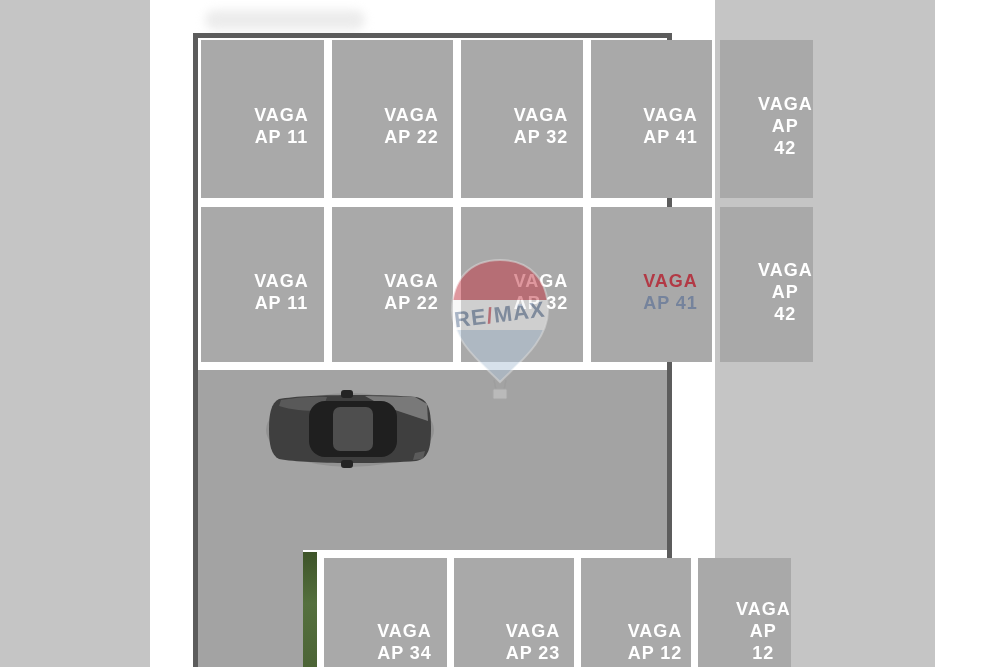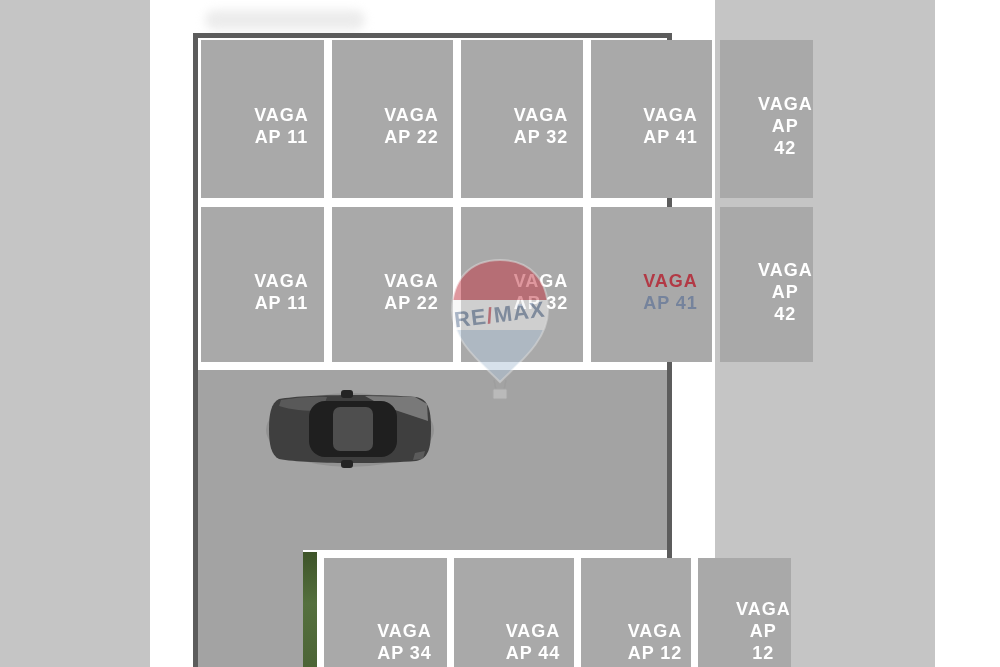--- a/index.html
+++ b/index.html
@@ -122,21 +122,21 @@
     </svg>
 
     <div id="grid-bottom" class="grid">
       <div id="hedge"></div>
       <div class="stall stall-b">
         <div class="lbl"><span class="l1">VAGA</span><br>
         <span class="l2">AP 34</span></div>
       </div>
       <div class="stall stall-b b2">
         <div class="lbl"><span class="l1">VAGA</span><br>
-        <span class="l2">AP 44</span></div>
+        <span class="l2">AP 23</span></div>
       </div>
       <div class="stall stall-b b3">
         <div class="lbl"><span class="l1">VAGA</span><br>
         <span class="l2">AP 12</span></div>
       </div>
       <div class="stall stall-b b4">
         <div class="lbl"><span class="l1">VAGA</span><br>
         <span class="l2">AP 12</span></div>
       </div>
     </div>

